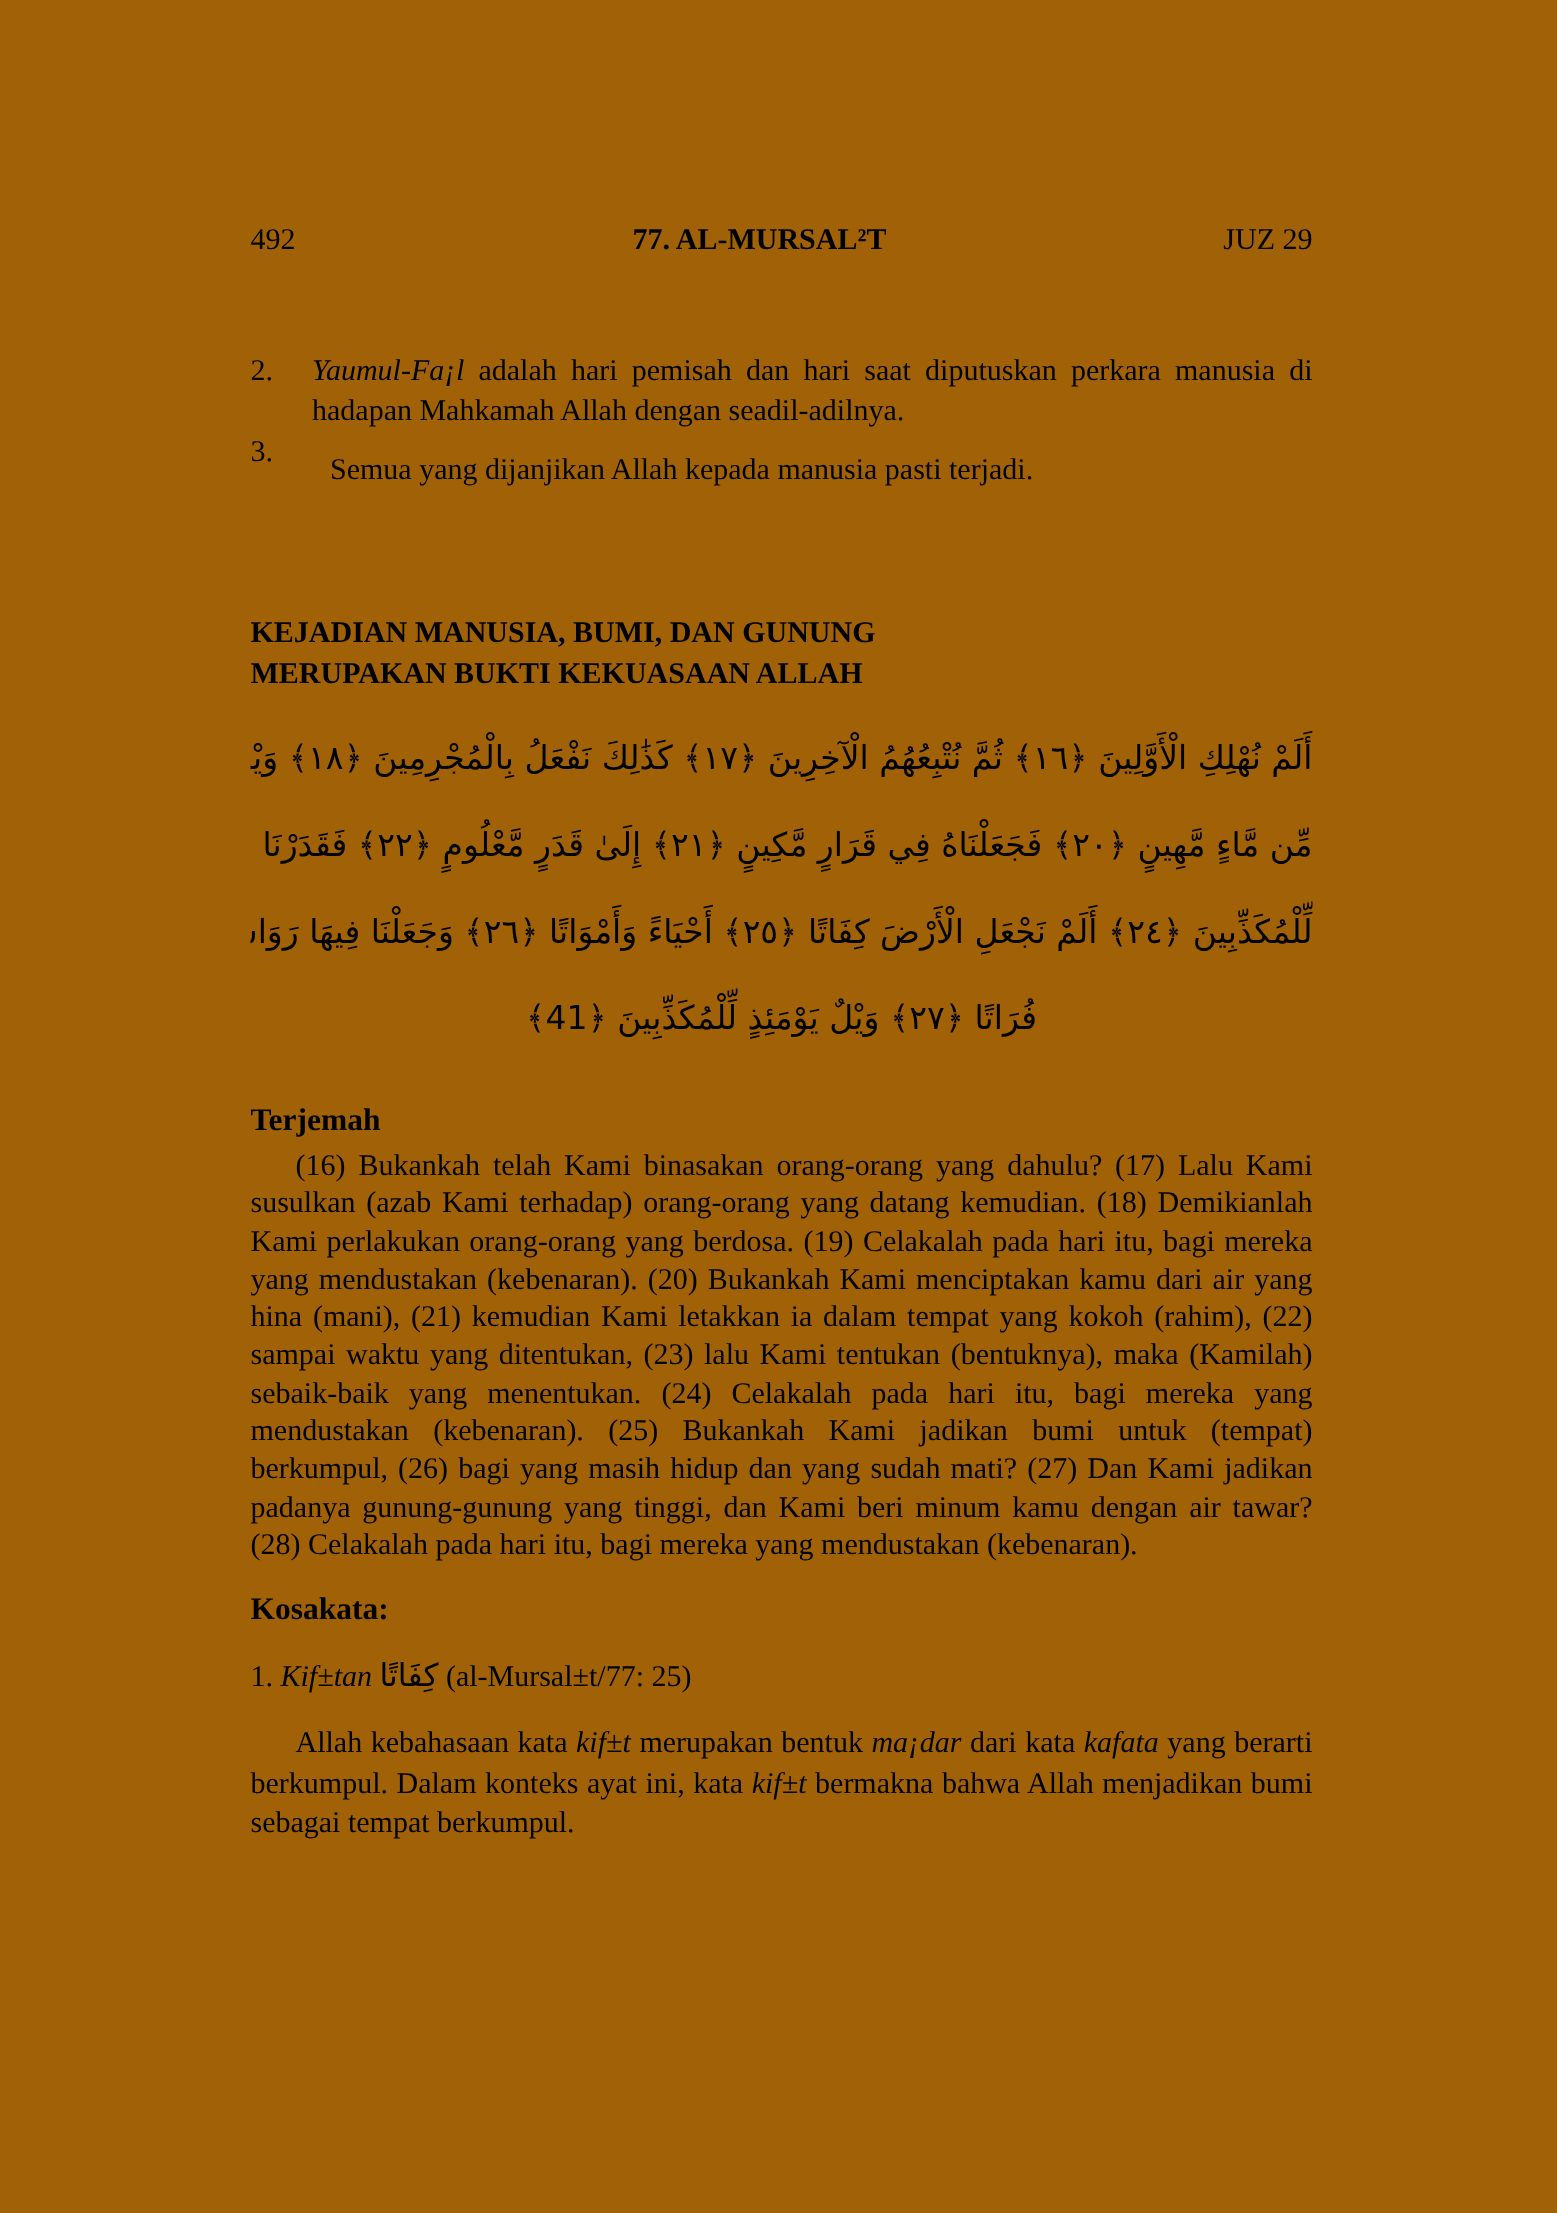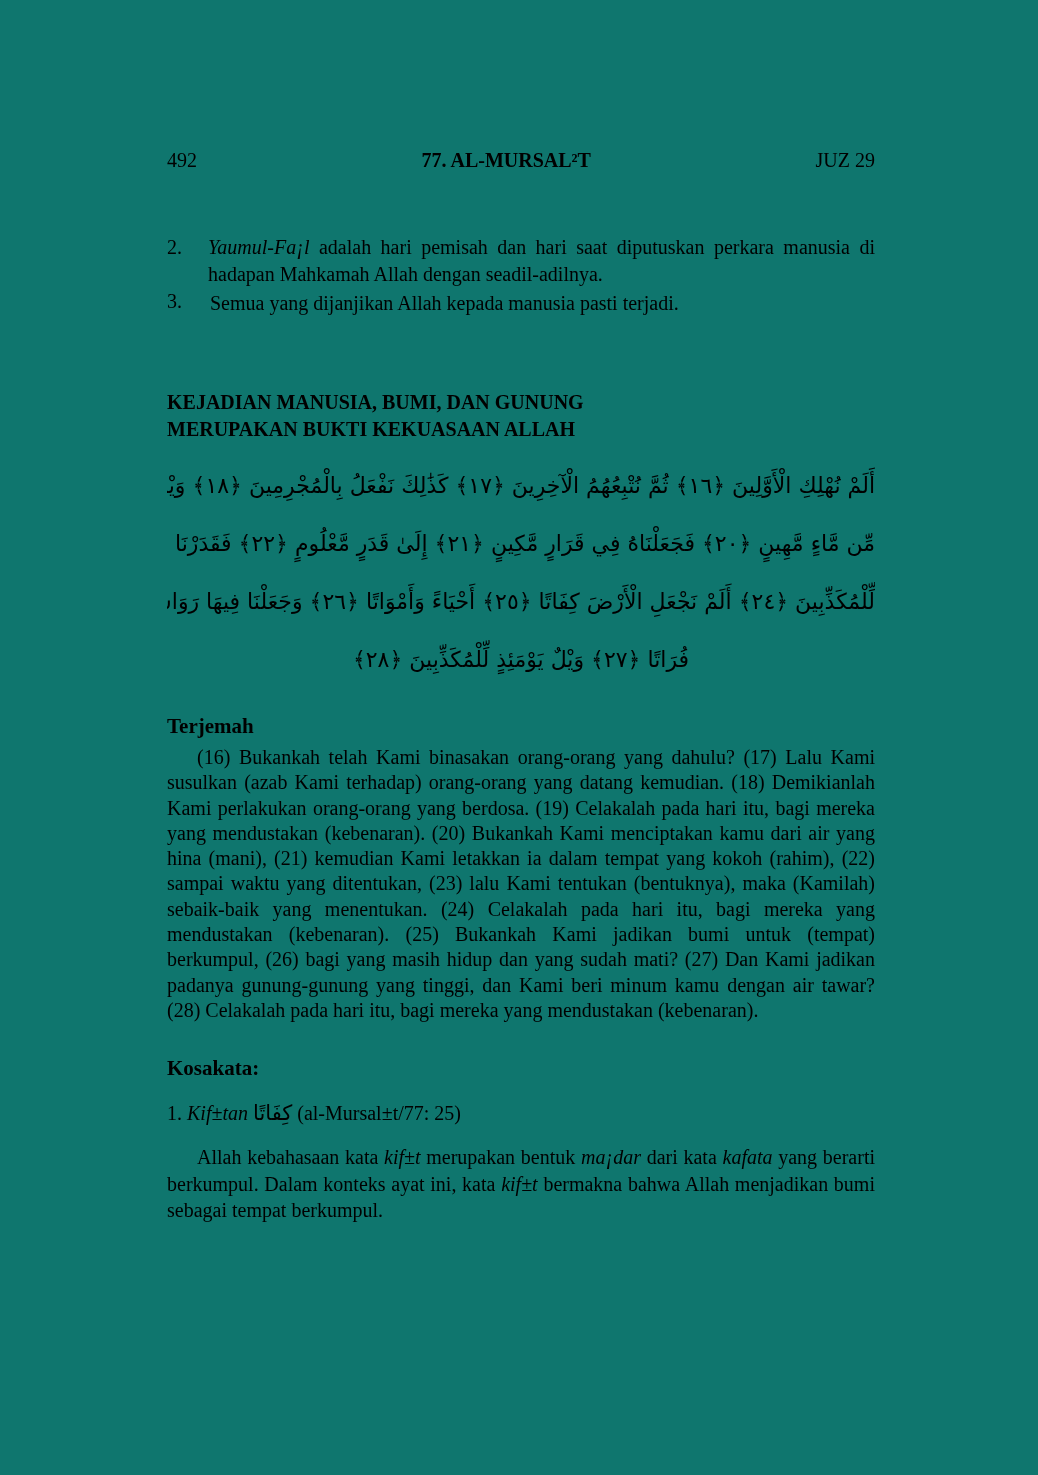--- a/index.html
+++ b/index.html
@@ -1,20 +1,20 @@
 <!DOCTYPE html>
 <html><head>
 <meta charset="utf-8">
 <style>
   html, body { margin: 0; padding: 0; background: #ffffff; }
   .page {
     position: relative;
     width: 1038px;
     height: 1475px;
-    background: #0f766e;
+    background: #a16207;
     color: #000000;
     font-family: "Liberation Serif", "DejaVu Serif", serif;
     box-sizing: border-box;
     padding: 148px 163px 0 167px;
     overflow: hidden;
   }
   
   .page-header {
     display: flex;
     justify-content: space-between;
@@ -61,21 +61,21 @@
     font-weight: bold;
   }
   .terjemah-body {
     margin: 5px 0 0 0;
     font-size: 20px;
     line-height: 25.3px;
     text-align: justify;
     text-indent: 30px;
   }
   
-  .kosakata-heading { margin-top: 32px; }
+  .kosakata-heading { margin-top: 16px; }
   .kosakata-entry {
     margin-top: 16px;
     font-size: 20px;
     line-height: 30px;
   }
   .kosakata-paragraph {
     margin: 16px 0 0 0;
     font-size: 20px;
     line-height: 26.5px;
     text-align: justify;
@@ -99,34 +99,34 @@
     <span>JUZ 29</span>
   </header>
 
   <div class="intro-list">
     <div class="list-item">
       <span class="list-num">2.</span>
       <p class="list-text" style="margin:0"><span class="it">Yaumul-Fa¡l</span><span> adalah hari pemisah dan hari saat diputuskan perkara manusia di hadapan Mahkamah Allah dengan seadil-adilnya.</span></p>
     </div>
     <div class="list-item">
       <span class="list-num">3.</span>
-      <p class="list-text" style="margin:2px"><span>Semua yang dijanjikan Allah kepada manusia pasti terjadi.</span></p>
+      <p class="list-text" style="margin:12px"><span>Semua yang dijanjikan Allah kepada manusia pasti terjadi.</span></p>
     </div>
   </div>
 
   <h2 class="section-heading">
     <span>KEJADIAN MANUSIA, BUMI, DAN GUNUNG</span><br>
     <span>MERUPAKAN BUKTI KEKUASAAN ALLAH</span>
   </h2>
 
   <div class="quran-block">
     <div class="arabic-line" dir="rtl">أَلَمْ نُهْلِكِ الْأَوَّلِينَ ﴿١٦﴾ ثُمَّ نُتْبِعُهُمُ الْآخِرِينَ ﴿١٧﴾ كَذَٰلِكَ نَفْعَلُ بِالْمُجْرِمِينَ ﴿١٨﴾ وَيْلٌ يَوْمَئِذٍ لِّلْمُكَذِّبِينَ ﴿١٩﴾ أَلَمْ نَخْلُقكُّم</div>
     <div class="arabic-line" dir="rtl">مِّن مَّاءٍ مَّهِينٍ ﴿٢٠﴾ فَجَعَلْنَاهُ فِي قَرَارٍ مَّكِينٍ ﴿٢١﴾ إِلَىٰ قَدَرٍ مَّعْلُومٍ ﴿٢٢﴾ فَقَدَرْنَا فَنِعْمَ الْقَادِرُونَ ﴿٢٣﴾ وَيْلٌ يَوْمَئِذٍ</div>
     <div class="arabic-line" dir="rtl">لِّلْمُكَذِّبِينَ ﴿٢٤﴾ أَلَمْ نَجْعَلِ الْأَرْضَ كِفَاتًا ﴿٢٥﴾ أَحْيَاءً وَأَمْوَاتًا ﴿٢٦﴾ وَجَعَلْنَا فِيهَا رَوَاسِيَ شَامِخَاتٍ وَأَسْقَيْنَاكُم مَّاءً</div>
-    <div class="arabic-line last" dir="rtl">فُرَاتًا ﴿٢٧﴾ وَيْلٌ يَوْمَئِذٍ لِّلْمُكَذِّبِينَ ﴿٢٨﴾</div>
+    <div class="arabic-line last" dir="rtl">فُرَاتًا ﴿٢٧﴾ وَيْلٌ يَوْمَئِذٍ لِّلْمُكَذِّبِينَ ﴿41﴾</div>
   </div>
 
   <h3 class="block-heading">Terjemah</h3>
   <p class="terjemah-body">(16) Bukankah telah Kami binasakan orang-orang yang dahulu? (17) Lalu Kami susulkan (azab Kami terhadap) orang-orang yang datang kemudian. (18) Demikianlah Kami perlakukan orang-orang yang berdosa. (19) Celakalah pada hari itu, bagi mereka yang mendustakan (kebenaran). (20) Bukankah Kami menciptakan kamu dari air yang hina (mani), (21) kemudian Kami letakkan ia dalam tempat yang kokoh (rahim), (22) sampai waktu yang ditentukan, (23) lalu Kami tentukan (bentuknya), maka (Kamilah) sebaik-baik yang menentukan. (24) Celakalah pada hari itu, bagi mereka yang mendustakan (kebenaran). (25) Bukankah Kami jadikan bumi untuk (tempat) berkumpul, (26) bagi yang masih hidup dan yang sudah mati? (27) Dan Kami jadikan padanya gunung-gunung yang tinggi, dan Kami beri minum kamu dengan air tawar? (28) Celakalah pada hari itu, bagi mereka yang mendustakan (kebenaran).</p>
 
   <h3 class="block-heading kosakata-heading">Kosakata:</h3>
   <div class="kosakata-entry"><span>1. </span><span class="it">Kif±tan</span><span> </span><span class="ar" dir="rtl">كِفَاتًا</span><span> (al-Mursal±t/77: 25)</span></div>
   <p class="kosakata-paragraph"><span>Allah kebahasaan kata </span><span class="it">kif±t</span><span> merupakan bentuk </span><span class="it">ma¡dar</span><span> dari kata </span><span class="it">kafata</span><span> yang berarti berkumpul. Dalam konteks ayat ini, kata </span><span class="it">kif±t</span><span> bermakna bahwa Allah menjadikan bumi sebagai tempat berkumpul.</span></p>
 
 </div>

